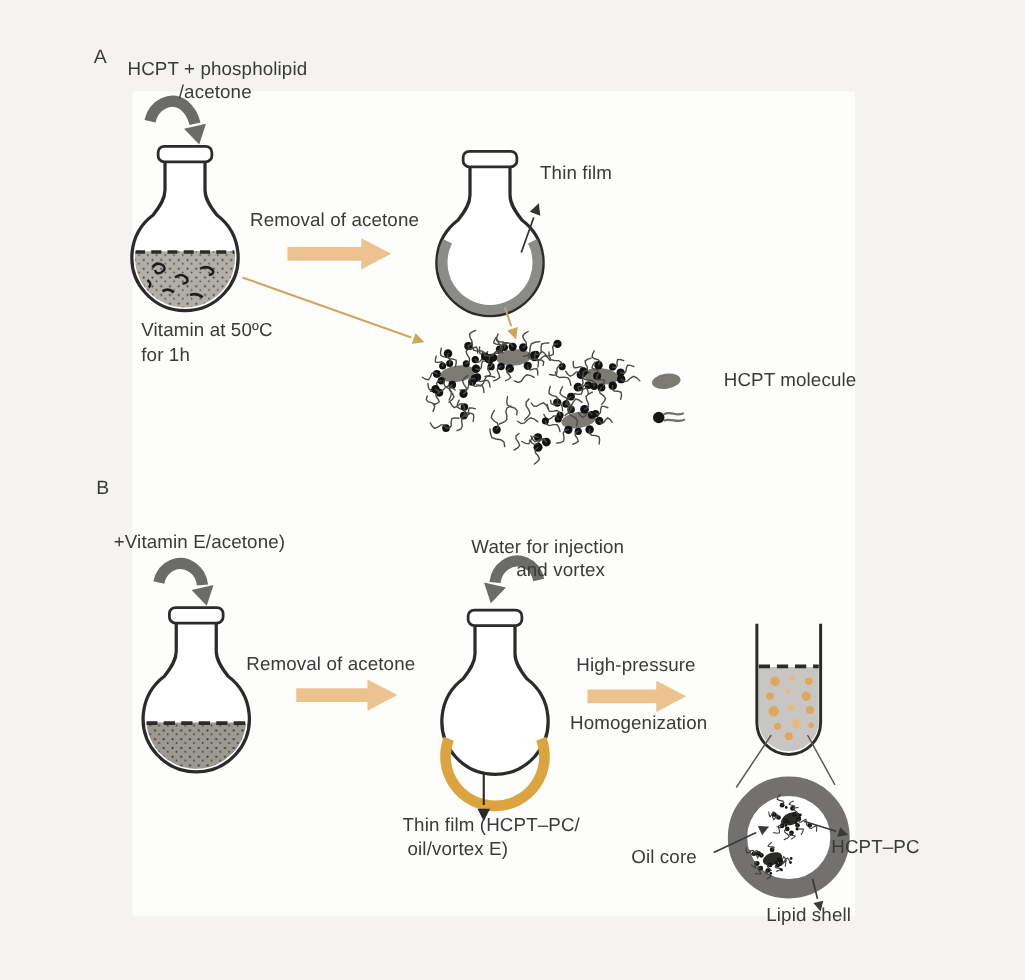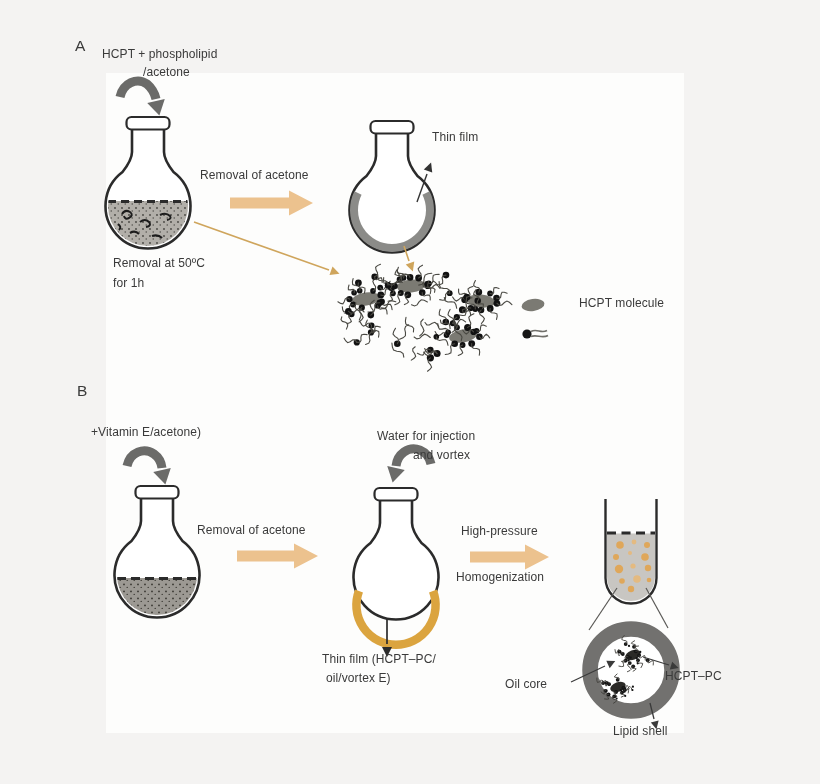--- a/index.html
+++ b/index.html
@@ -3,21 +3,21 @@
 <meta charset="utf-8">
 <style>
   html,body{margin:0;padding:0;background:#f4f3f2;}
   #stage{
     position:relative;width:820px;height:784px;overflow:hidden;
     background:#f4f3f2;
     font-family:"Liberation Sans", sans-serif;
   }
   #figure-svg{position:absolute;left:0;top:0;}
   .lbl{
-    position:absolute;color:#3a3a3a;font-size:12px;line-height:1.2;
+    position:absolute;color:#3a3a3a;font-size:15px;line-height:1.2;
     white-space:nowrap;letter-spacing:0.1px;
   }
   .lbl.big{font-size:15.5px;}
 </style>
 </head>
 <body>
 
 <div id="stage">
 
 <svg id="figure-svg" width="820" height="784" viewBox="0 0 820 784">
@@ -402,21 +402,21 @@
     <line x1="650" y1="703" x2="654" y2="719" stroke="#3a3a3a" stroke-width="1.3"></line>
     <polygon points="0,-4 8,0 0,4" fill="#3a3a3a" transform="translate(654.7,721.5) rotate(77)"></polygon>
   </g>
 </svg>
 
 <div class="lbl big" style="left:75px;top:37px">A</div>
 <div class="lbl" style="left:102px;top:47px">HCPT + phospholipid</div>
 <div class="lbl" style="left:143px;top:65px">/acetone</div>
 <div class="lbl" style="left:200px;top:168px">Removal of acetone</div>
 <div class="lbl" style="left:432px;top:130px">Thin film</div>
-<div class="lbl" style="left:113px;top:256px">Removal at 50ºC</div>
+<div class="lbl" style="left:113px;top:256px">Vitamin at 50ºC</div>
 <div class="lbl" style="left:113px;top:276px">for 1h</div>
 <div class="lbl" style="left:579px;top:296px">HCPT molecule</div>
 
 <div class="lbl big" style="left:77px;top:382px">B</div>
 <div class="lbl" style="left:91px;top:425px">+Vitamin E/acetone)</div>
 <div class="lbl" style="left:197px;top:523px">Removal of acetone</div>
 <div class="lbl" style="left:377px;top:429px">Water for injection</div>
 <div class="lbl" style="left:413px;top:448px">and vortex</div>
 <div class="lbl" style="left:461px;top:524px">High-pressure</div>
 <div class="lbl" style="left:456px;top:570px">Homogenization</div>

